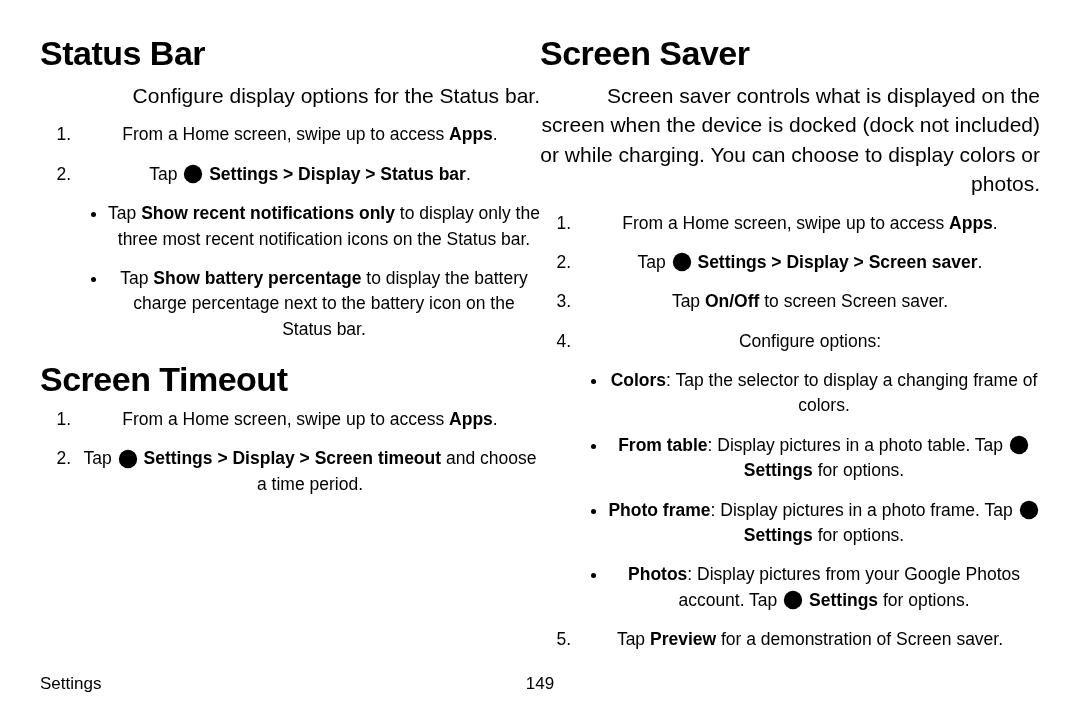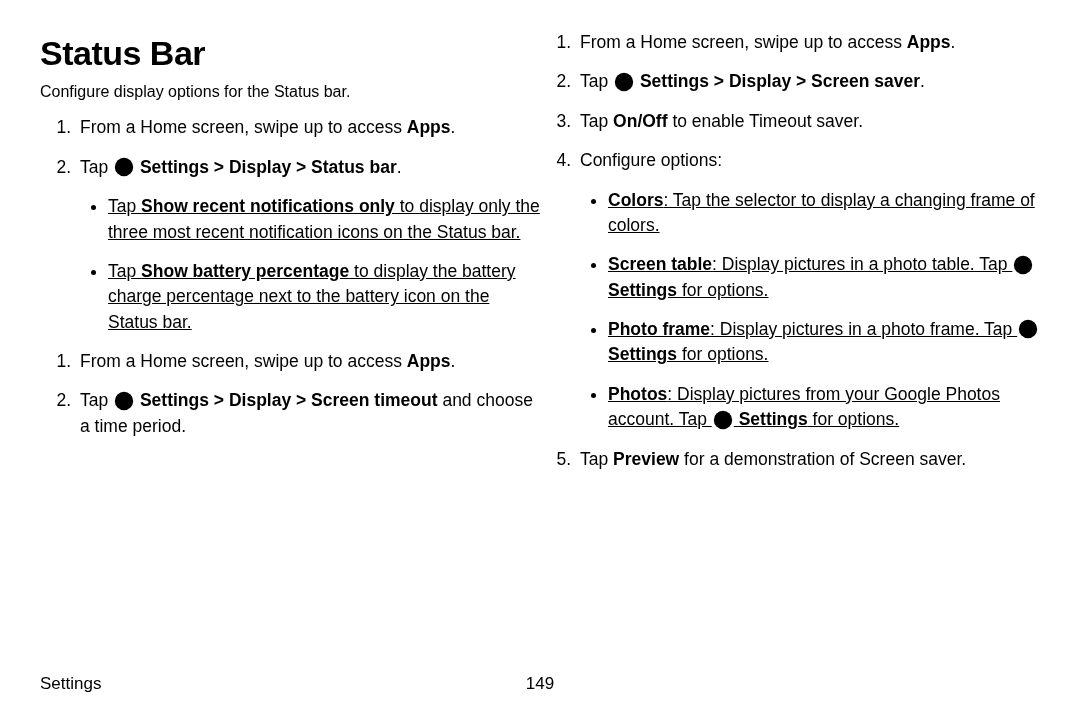--- a/index.html
+++ b/index.html
@@ -21,44 +21,45 @@
   }
   h1 {
     font-size: 34px;
     font-weight: 900;
     letter-spacing: -0.5px;
     margin-bottom: 8px;
     margin-top: 4px;
   }
   .col > h1:not(:first-child) { margin-top: 18px; }
   p.intro {
-    font-size: 16px;
+    font-size: 21px;
     line-height: 1.4;
     margin-bottom: 12px;
+    text-align: right;
   }
   ol {
     list-style: decimal;
     padding-left: 36px;
     font-size: 17.5px;
     line-height: 1.45;
   }
   ol > li {
     margin-bottom: 14px;
     padding-left: 4px;
+    text-align: center;
   }
   ul {
     list-style: disc;
     padding-left: 28px;
     margin-top: 14px;
     font-size: 17.5px;
     line-height: 1.45;
   }
   ul > li {
     margin-bottom: 14px;
-    text-decoration: underline;
   }
   .b { font-weight: 700; }
   .gear {
     display: inline-flex;
     vertical-align: middle;
     width: 20px;
     height: 20px;
     align-items: center;
     justify-content: center;
     margin: 0 1px;
@@ -108,59 +109,62 @@
           <li>
             <span>Tap </span><span class="b">Show recent notifications only</span><span> to display only the three most recent notification icons on the Status bar.</span>
           </li>
           <li>
             <span>Tap </span><span class="b">Show battery percentage</span><span> to display the battery charge percentage next to the battery icon on the Status bar.</span>
           </li>
         </ul>
       </li>
     </ol>
 
+    <h1>Screen Timeout</h1>
     <ol>
       <li>
         <span>From a Home screen, swipe up to access </span><span class="b">Apps</span><span>.</span>
       </li>
       <li>
         <span>Tap </span><span class="gear filled">
             <svg viewBox="0 0 24 24" width="20" height="20">
               <use href="#gear-shape"></use>
             </svg>
           </span><span class="b"> Settings &gt; Display &gt; Screen timeout</span><span> and choose a time period.</span>
       </li>
     </ol>
 
   </div>
 
   <div class="col">
 
+    <h1>Screen Saver</h1>
+    <p class="intro">Screen saver controls what is displayed on the screen when the device is docked (dock not included) or while charging. You can choose to display colors or photos.</p>
     <ol>
       <li>
         <span>From a Home screen, swipe up to access </span><span class="b">Apps</span><span>.</span>
       </li>
       <li>
         <span>Tap </span><span class="gear filled">
             <svg viewBox="0 0 24 24" width="20" height="20">
               <use href="#gear-shape"></use>
             </svg>
           </span><span class="b"> Settings &gt; Display &gt; Screen saver</span><span>.</span>
       </li>
       <li>
-        <span>Tap </span><span class="b">On/Off</span><span> to enable Timeout saver.</span>
+        <span>Tap </span><span class="b">On/Off</span><span> to screen Screen saver.</span>
       </li>
       <li>
         <span>Configure options:</span>
         <ul>
           <li>
             <span class="b">Colors</span><span>: Tap the selector to display a changing frame of colors.</span>
           </li>
           <li>
-            <span class="b">Screen table</span><span>: Display pictures in a photo table. Tap </span><span class="gear outline">
+            <span class="b">From table</span><span>: Display pictures in a photo table. Tap </span><span class="gear outline">
                 <svg viewBox="0 0 24 24" width="20" height="20">
                   <use href="#gear-shape"></use>
                 </svg>
               </span><span class="b"> Settings</span><span> for options.</span>
           </li>
           <li>
             <span class="b">Photo frame</span><span>: Display pictures in a photo frame. Tap </span><span class="gear outline">
                 <svg viewBox="0 0 24 24" width="20" height="20">
                   <use href="#gear-shape"></use>
                 </svg>

